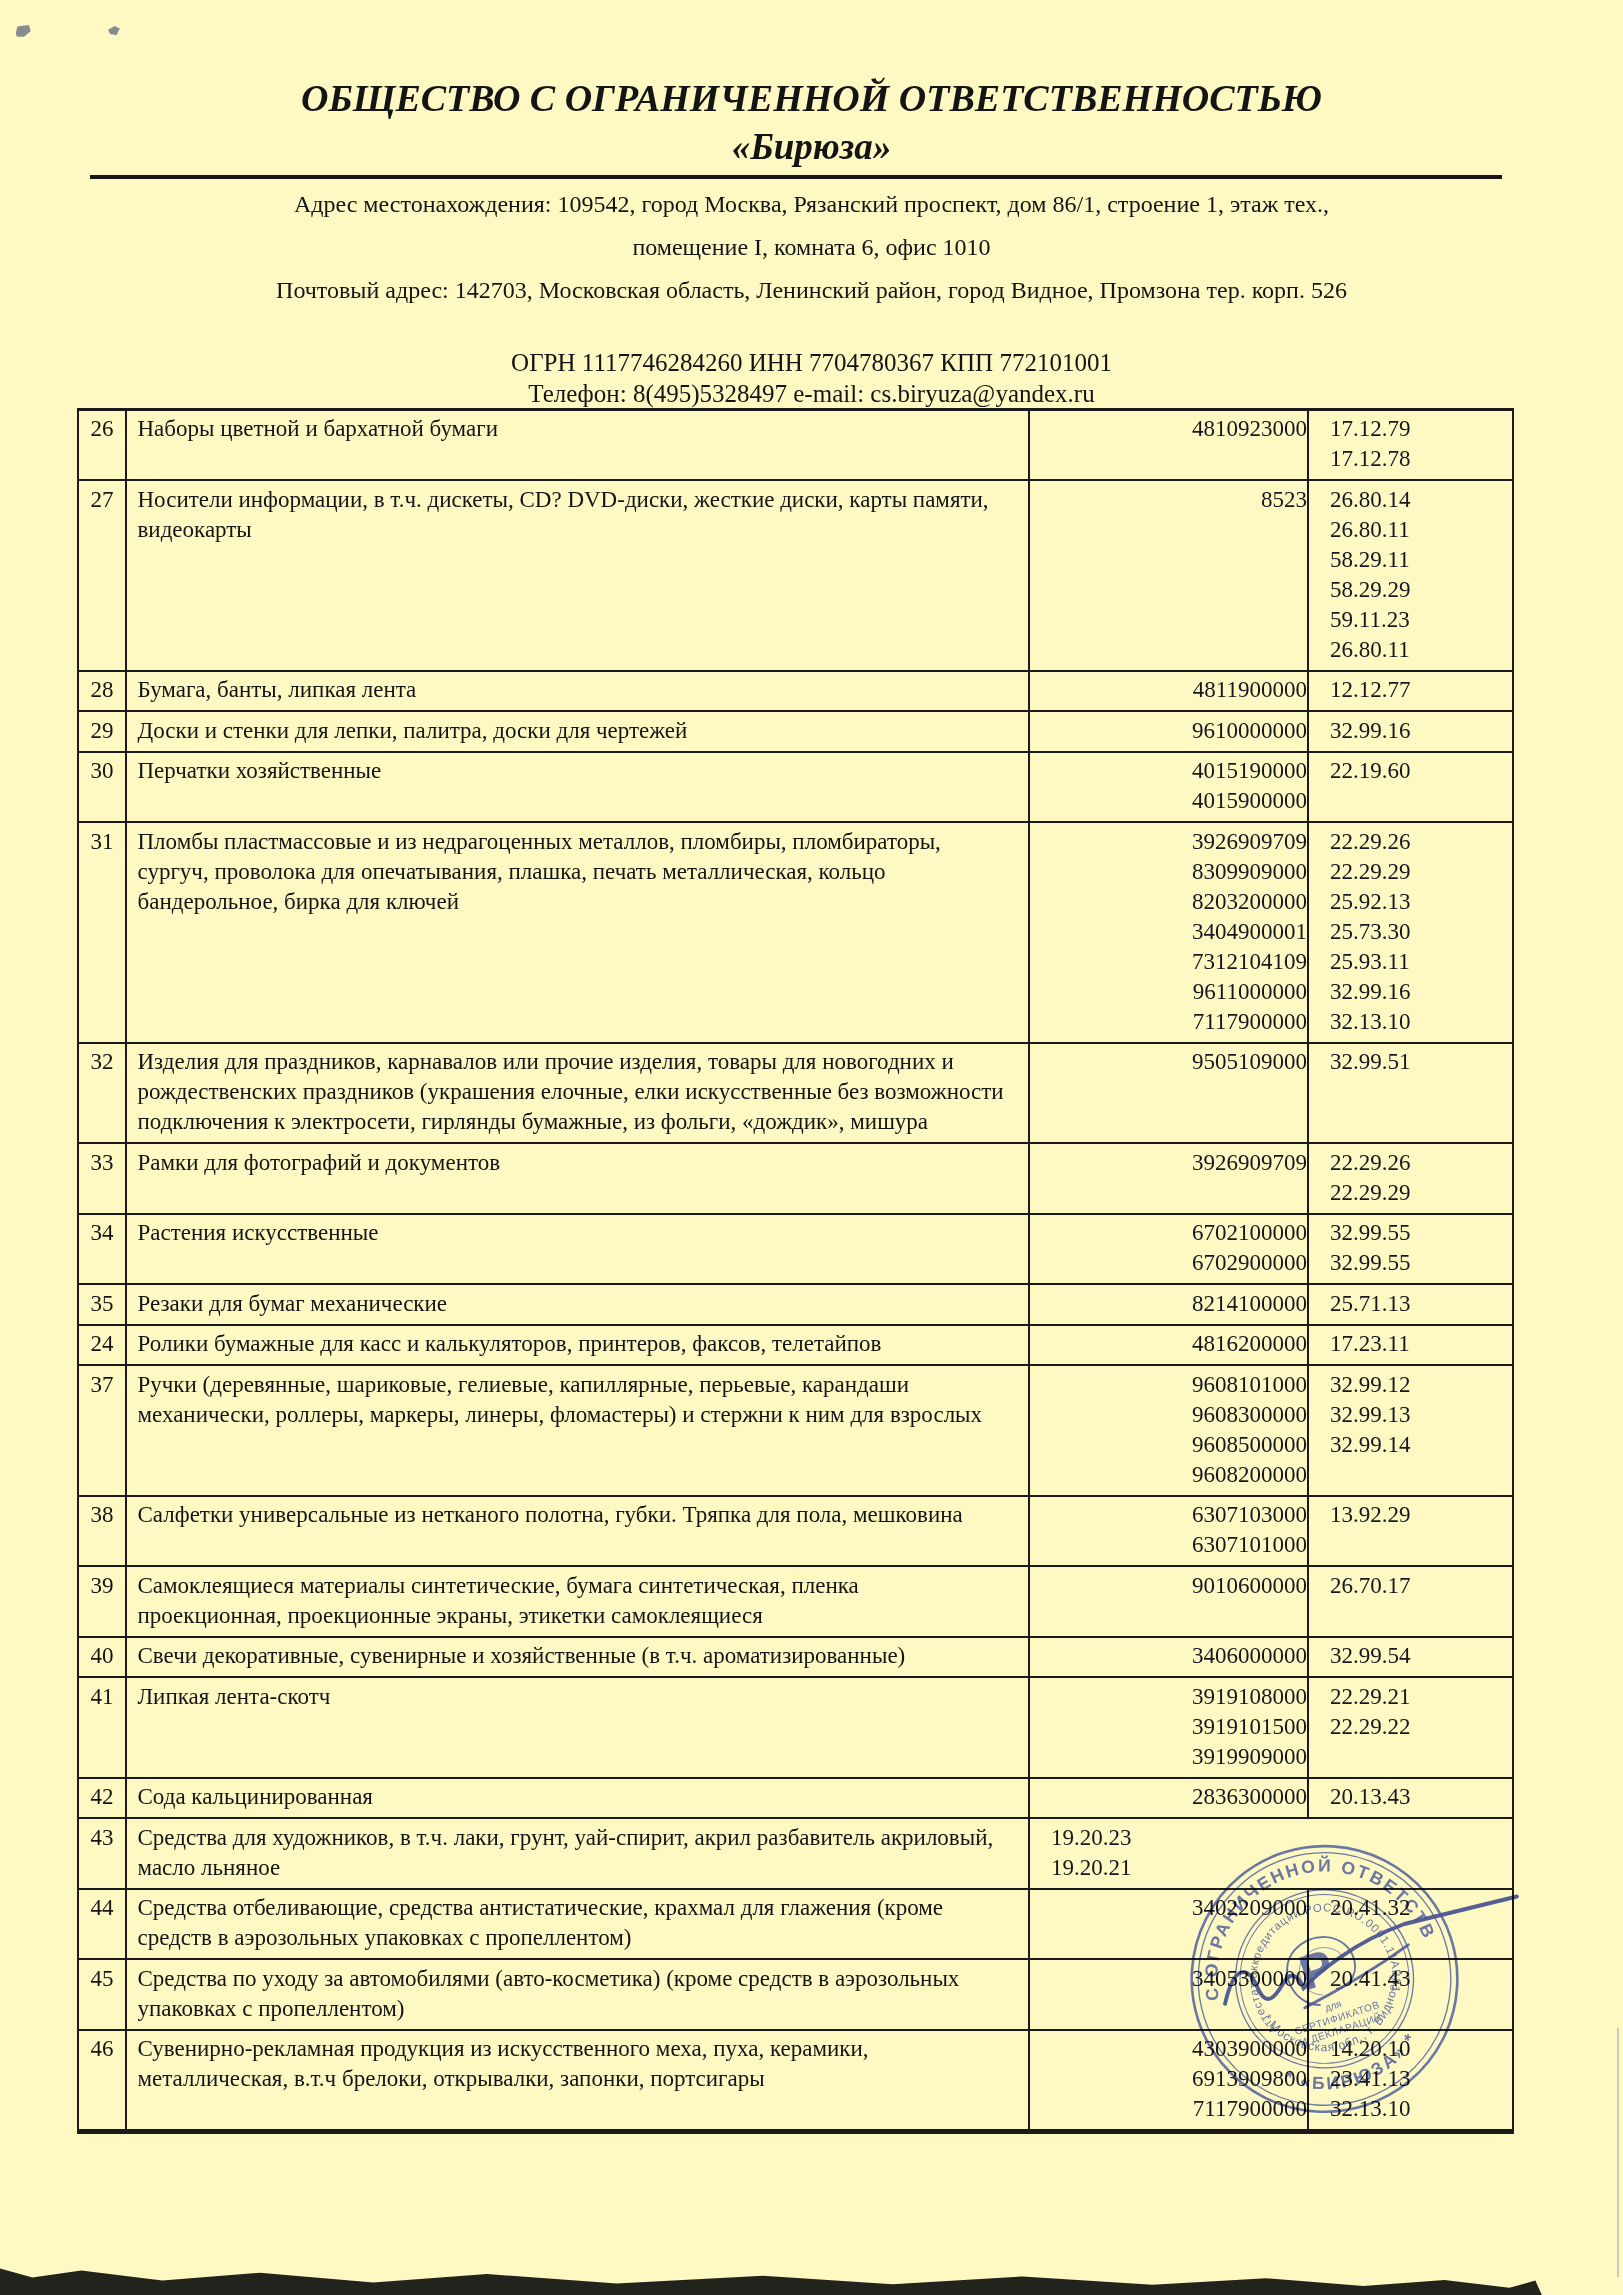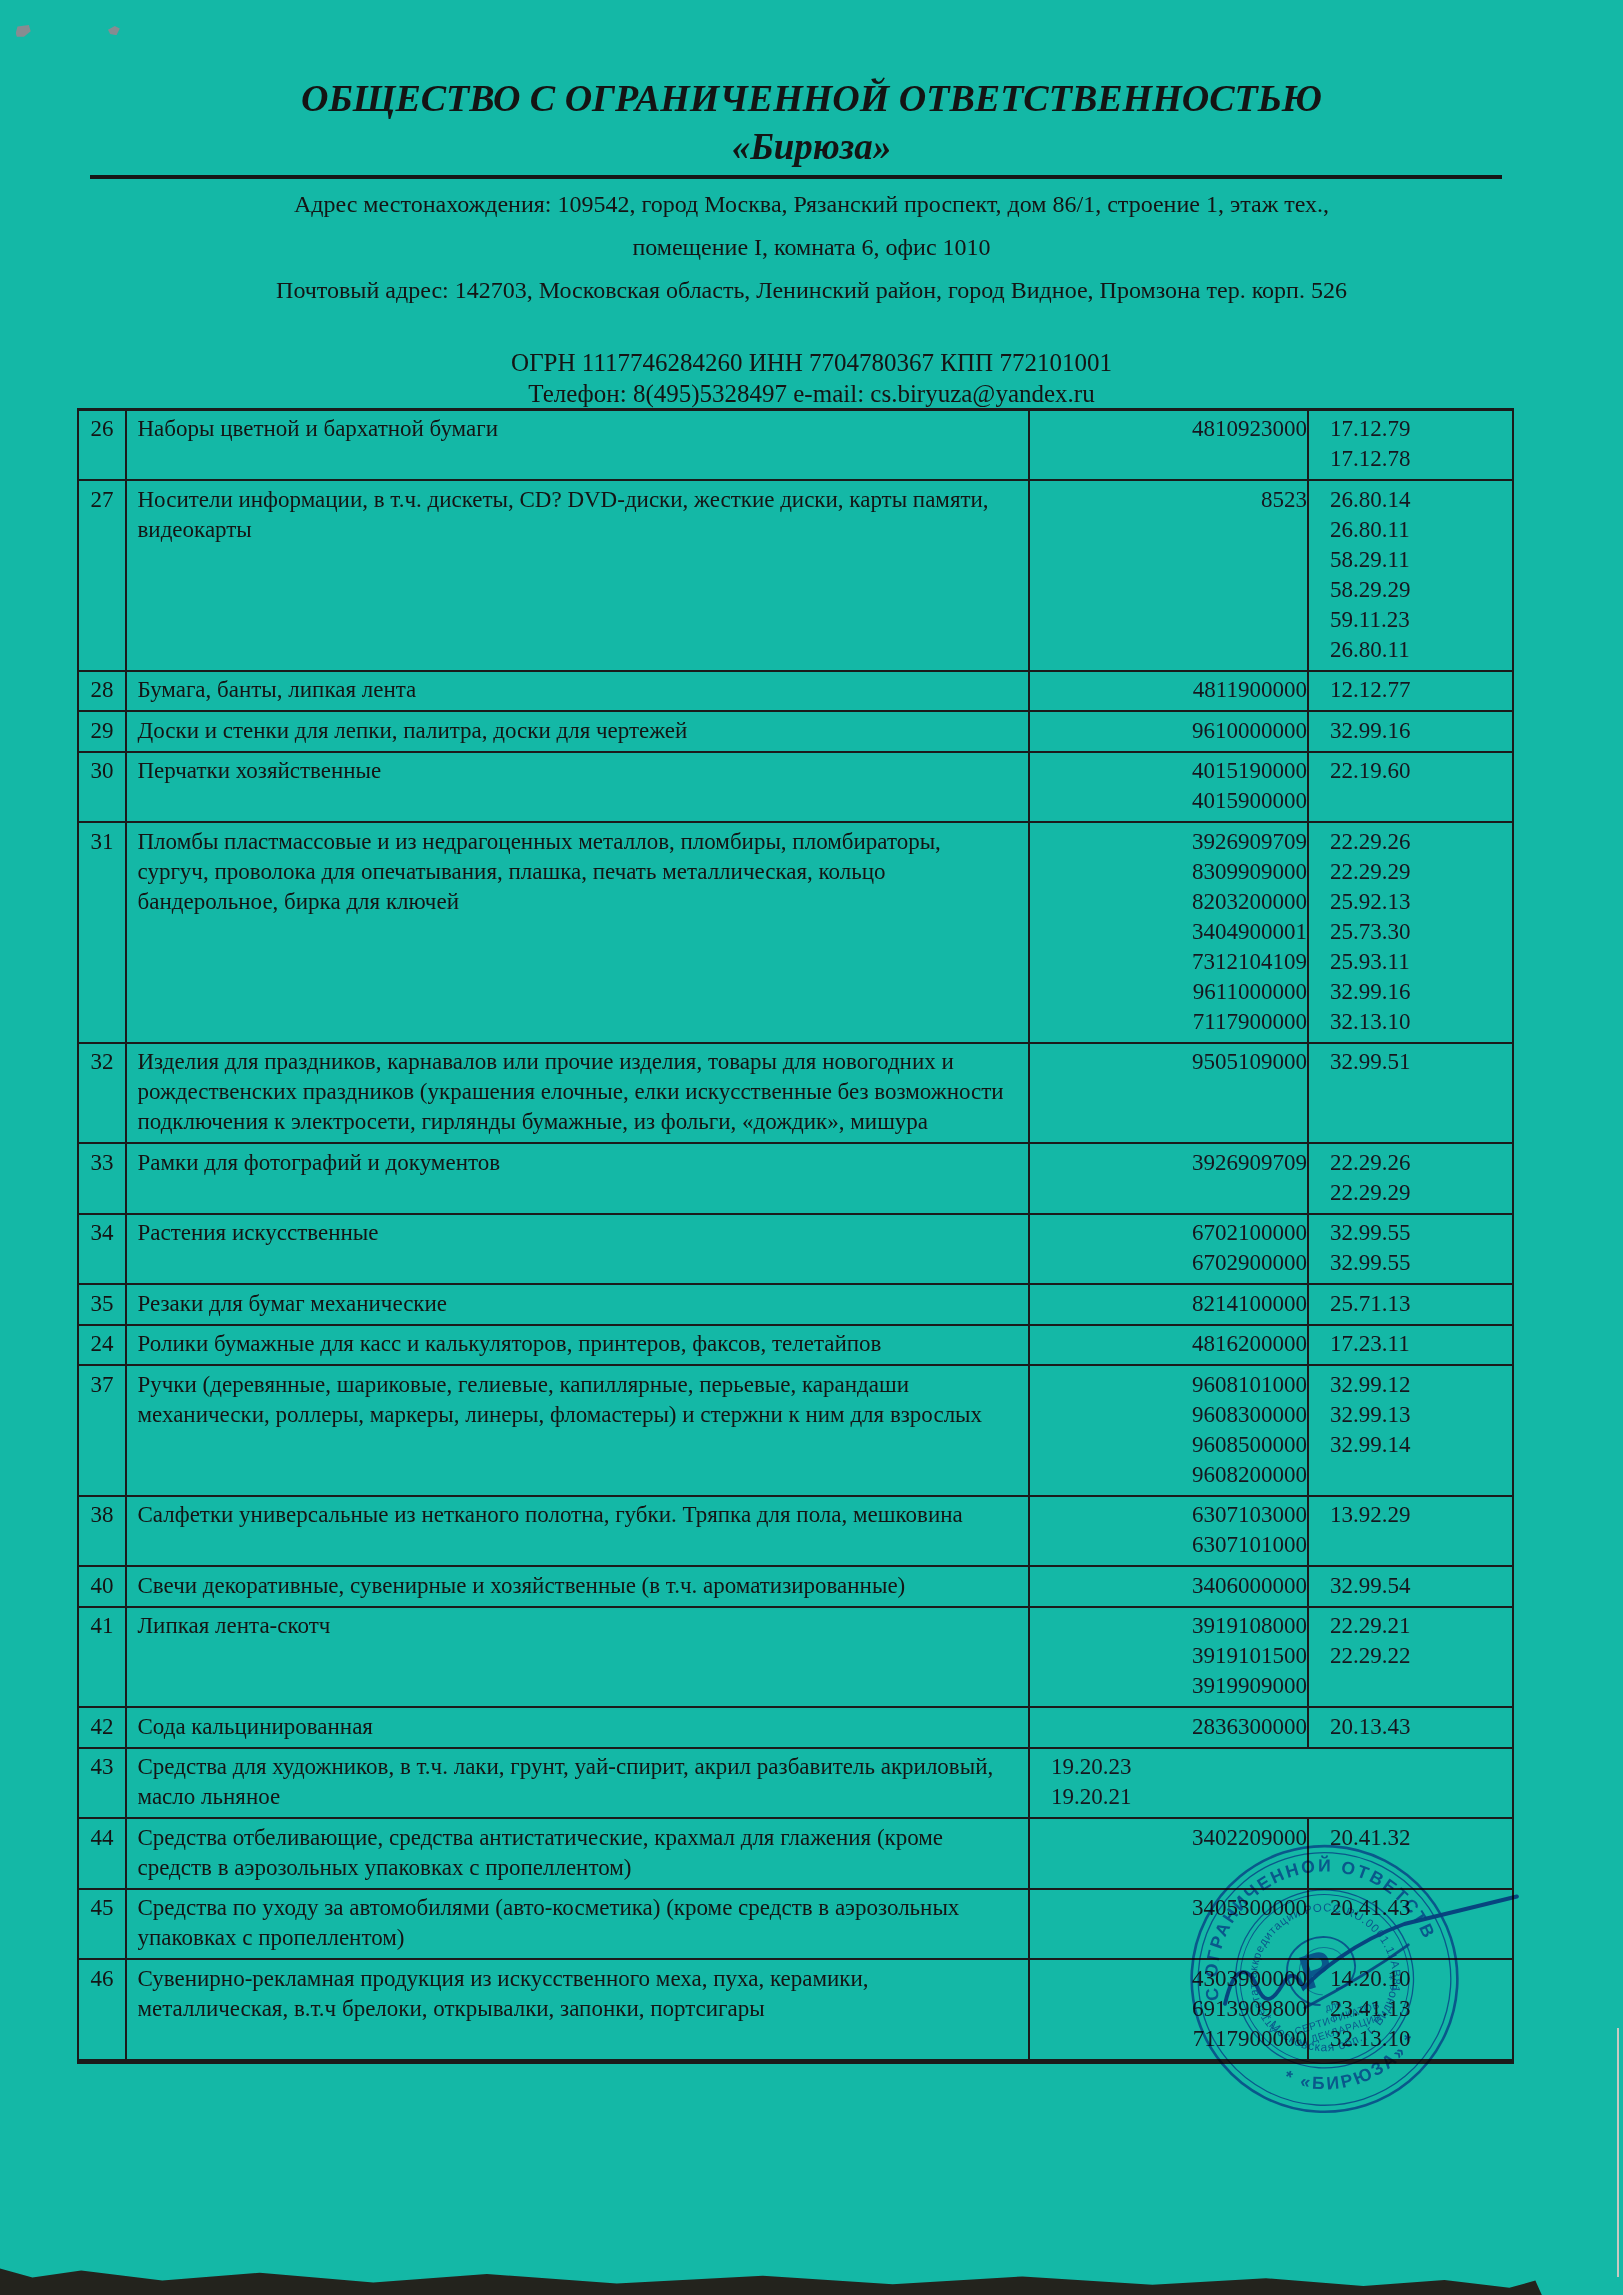--- a/index.html
+++ b/index.html
@@ -2,21 +2,21 @@
 <html style="font-size:10.5px"><head>
 <meta charset="utf-8">
 <style>
   * { box-sizing: border-box; margin: 0; padding: 0; }
   html, body { background: #6b6b6b; }
   .page {
     position: relative;
     width: 1623px;
     height: 2295px;
     margin: 0 auto;
-    background: #14b8a6;
+    background: #fef9c3;
     font-family: "Liberation Serif", serif;
     color: #141414;
     overflow: hidden;
   }
   
   .scan-speck { position: absolute; background: #878c91; }
   .speck-a { left: 15.7px; top: 25px; width: 15px; height: 11.8px;
              clip-path: polygon(0 70%, 12% 12%, 88% 0, 100% 52%, 55% 100%, 8% 100%); }
   .speck-b { left: 108px; top: 26px; width: 11.8px; height: 9.2px;
              clip-path: polygon(0 42%, 58% 0, 100% 28%, 72% 100%, 18% 88%); }
@@ -259,20 +259,30 @@
       <div class="cell cell-desc">Салфетки универсальные из нетканого полотна, губки. Тряпка для пола, мешковина</div>
       <div class="cell cell-code">
           <div class="code-line">6307103000</div>
           <div class="code-line">6307101000</div>
         </div>
       <div class="cell cell-class">
           <div class="code-line">13.92.29</div>
         </div>
     </div>
 
+    <div class="trow">
+      <div class="cell cell-num">39</div>
+      <div class="cell cell-desc">Самоклеящиеся материалы синтетические, бумага синтетическая, пленка проекционная, проекционные экраны, этикетки самоклеящиеся</div>
+      <div class="cell cell-code">
+          <div class="code-line">9010600000</div>
+        </div>
+      <div class="cell cell-class">
+          <div class="code-line">26.70.17</div>
+        </div>
+    </div>
 
     <div class="trow">
       <div class="cell cell-num">40</div>
       <div class="cell cell-desc">Свечи декоративные, сувенирные и хозяйственные (в т.ч. ароматизированные)</div>
       <div class="cell cell-code">
           <div class="code-line">3406000000</div>
         </div>
       <div class="cell cell-class">
           <div class="code-line">32.99.54</div>
         </div>

